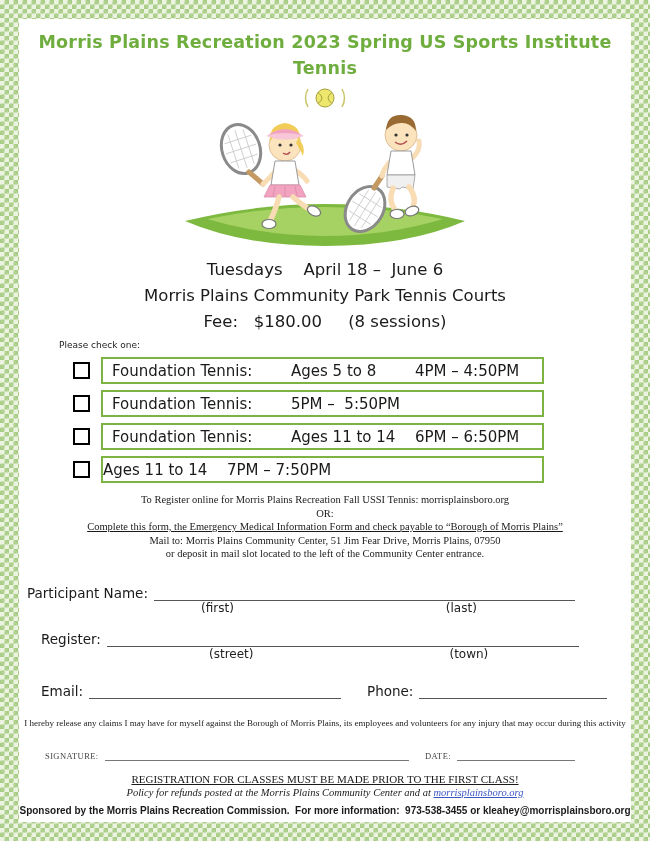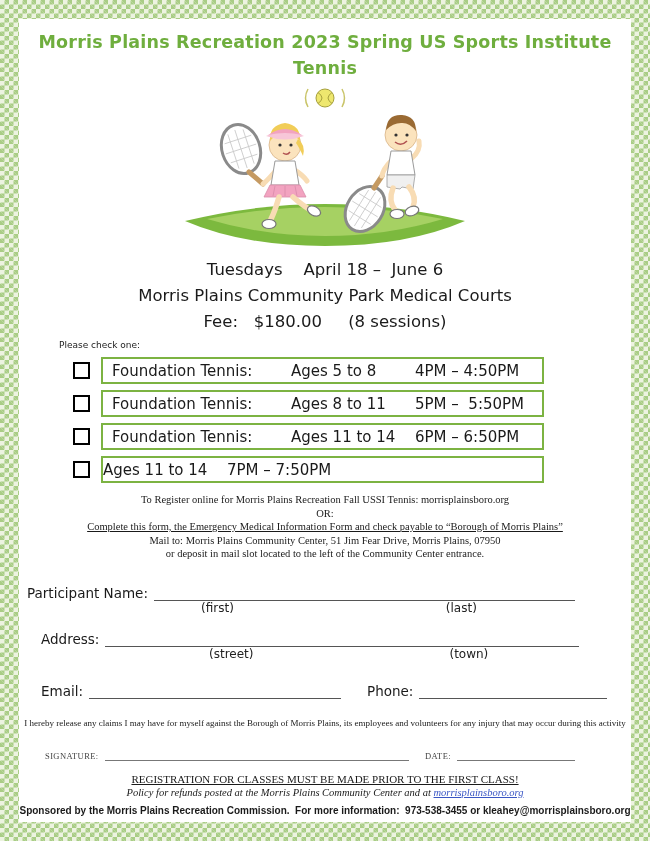--- a/index.html
+++ b/index.html
@@ -141,38 +141,37 @@
           <path d="M218 92 L246 92 L244 106 L233 104 L231 106 L218 104 Z" fill="#f0f0f0" stroke="#9a9a9a" stroke-width="0.8"></path>
           <path d="M224 105 Q219 118 226 127" stroke="#f8dcb4" stroke-width="5.5" fill="none" stroke-linecap="round"></path>
           <path d="M240 104 Q248 114 244 124" stroke="#f8dcb4" stroke-width="5.5" fill="none" stroke-linecap="round"></path>
           <ellipse cx="228" cy="131" rx="7" ry="4.5" fill="#fff" stroke="#777" stroke-width="1.2"></ellipse>
           <ellipse cx="243" cy="128" rx="7" ry="4.5" transform="rotate(-20 243 128)" fill="#fff" stroke="#777" stroke-width="1.2"></ellipse>
         </g>
       </svg>
     </div>
 
     <div class="sched sched-first">Tuesdays    April 18 –  June 6</div>
-    <div class="sched">Morris Plains Community Park Medical Courts</div>
+    <div class="sched">Morris Plains Community Park Tennis Courts</div>
     <div class="sched">Fee:   $180.00     (8 sessions)</div>
 
     <div class="check-label">Please check one:</div>
 
     <div class="opt-row">
       <div class="checkbox"></div>
       <div class="opt-box">
         <span class="opt-name">Foundation Tennis:</span>
         <span class="opt-ages">Ages 5 to 8</span>
         <span class="opt-time">4PM – 4:50PM</span>
       </div>
     </div>
     <div class="opt-row">
       <div class="checkbox"></div>
       <div class="opt-box">
         <span class="opt-name">Foundation Tennis:</span>
-        <span class="opt-ages">Ages 8 to 11</span>
         <span class="opt-time">5PM –  5:50PM</span>
       </div>
     </div>
     <div class="opt-row">
       <div class="checkbox"></div>
       <div class="opt-box">
         <span class="opt-name">Foundation Tennis:</span>
         <span class="opt-ages">Ages 11 to 14</span>
         <span class="opt-time">6PM – 6:50PM</span>
       </div>
@@ -196,21 +195,21 @@
     <div class="frow row-participant">
       <span>Participant Name:</span>
       <span class="fline"></span>
     </div>
     <div class="hints hints-participant">
       <span class="h1">(first)</span>
       <span class="h2">(last)</span>
     </div>
 
     <div class="frow row-address">
-      <span>Address:</span>
+      <span>Register:</span>
       <span class="fline"></span>
     </div>
     <div class="hints hints-address">
       <span class="h1">(street)</span>
       <span class="h2">(town)</span>
     </div>
 
     <div class="frow row-email">
       <span>Email:</span>
       <span class="fline email-line"></span>

